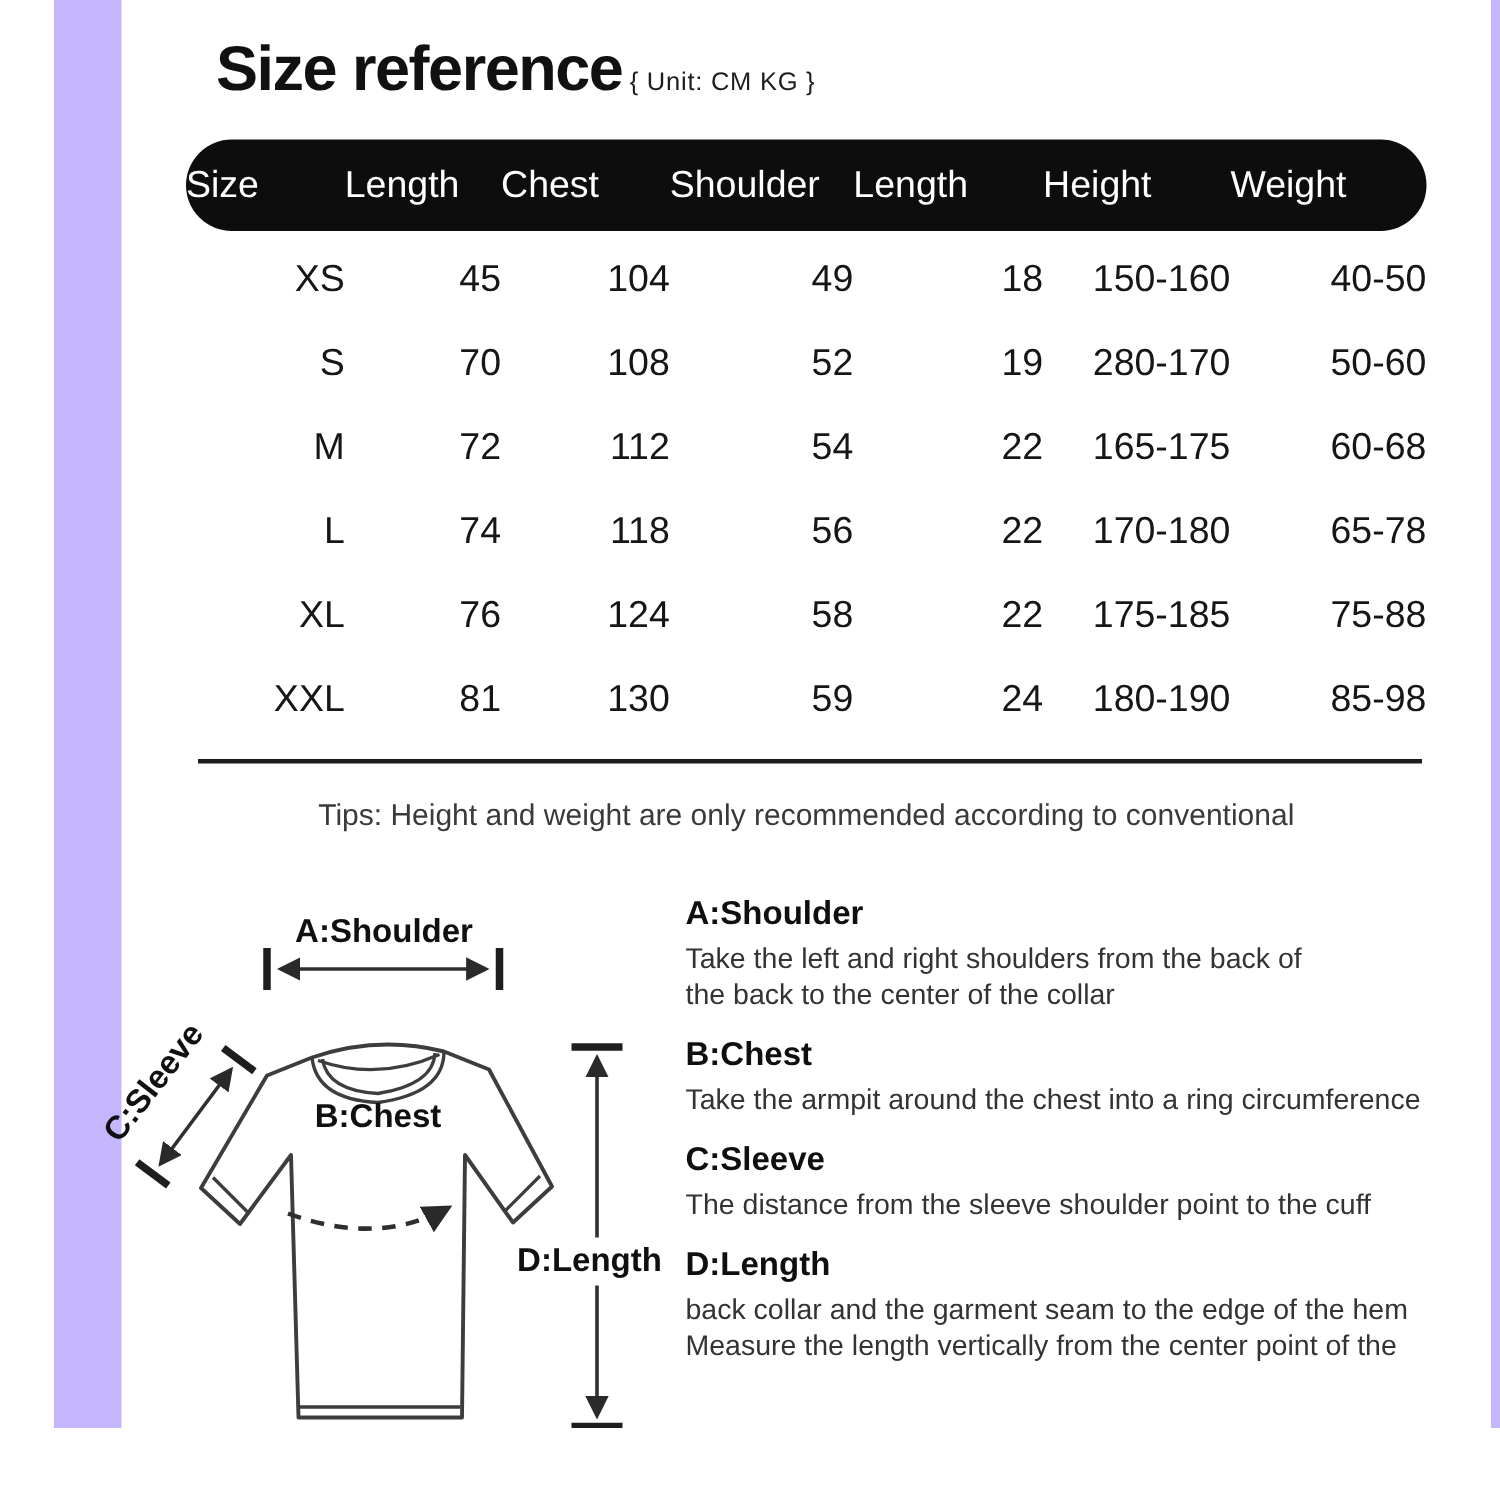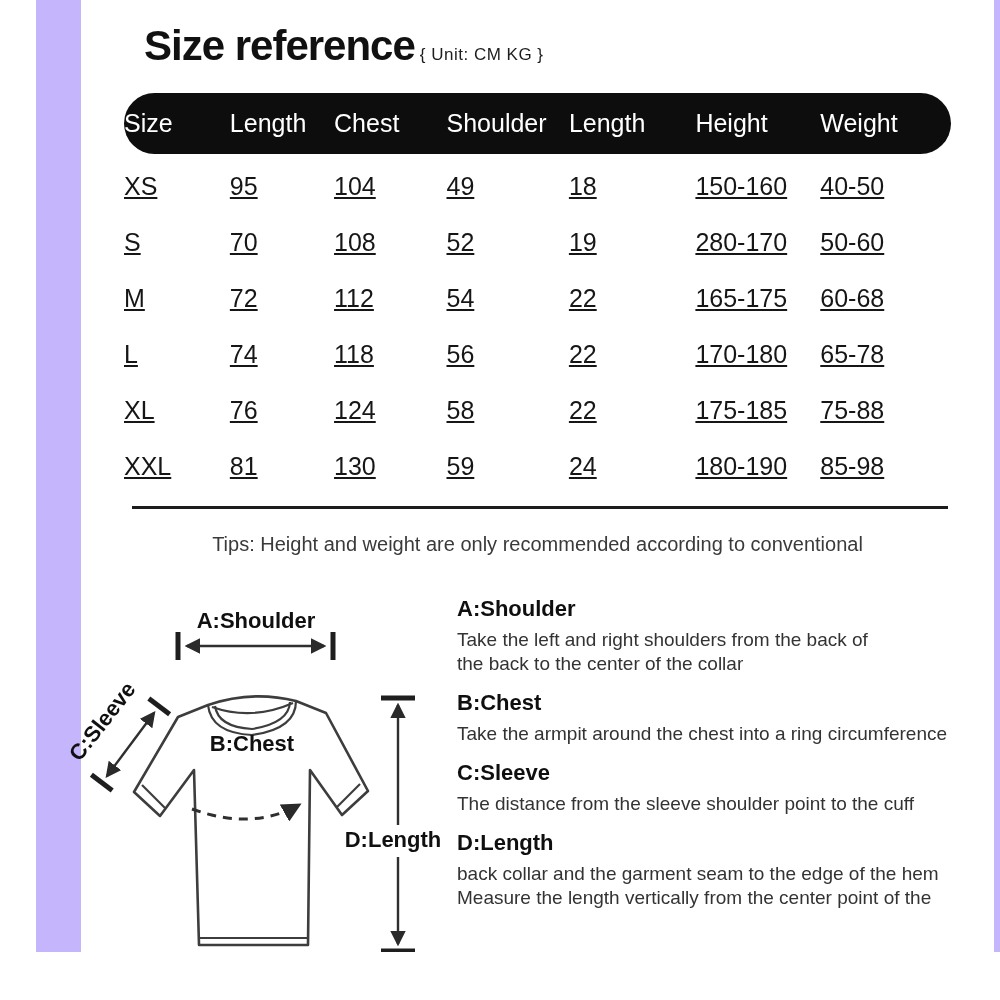--- a/index.html
+++ b/index.html
@@ -43,21 +43,21 @@
   .thead .cell { text-align:left; }
   .tbody {
     position:absolute; left:88px; top:158px; width:827px;
   }
   .trow {
     display:grid;
     grid-template-columns:12.8% 12.6% 13.6% 14.8% 15.3% 15.1% 15.8%;
     height:56px; align-items:center;
     font-size:25px; color:#161616;
   }
-  .trow .cell { text-align:left;text-decoration:underline; }
+  .trow .cell { text-align:right; }
 
   
   .divider {
     position:absolute; left:96px; top:506px; width:816px; height:3px;
     background:#1c1c1c;
   }
   .tips {
     position:absolute; left:88px; top:527px; width:827px;
     text-align:center; font-size:20px; line-height:35px; color:#3a3a3a;
   }
@@ -104,21 +104,21 @@
     <div class="cell">Chest</div>
     <div class="cell">Shoulder</div>
     <div class="cell">Length</div>
     <div class="cell">Height</div>
     <div class="cell">Weight</div>
   </div>
 
   <div class="tbody">
     <div class="trow">
       <div class="cell">XS</div>
-      <div class="cell">95</div>
+      <div class="cell">45</div>
       <div class="cell">104</div>
       <div class="cell">49</div>
       <div class="cell">18</div>
       <div class="cell">150-160</div>
       <div class="cell">40-50</div>
     </div>
     <div class="trow">
       <div class="cell">S</div>
       <div class="cell">70</div>
       <div class="cell">108</div>

